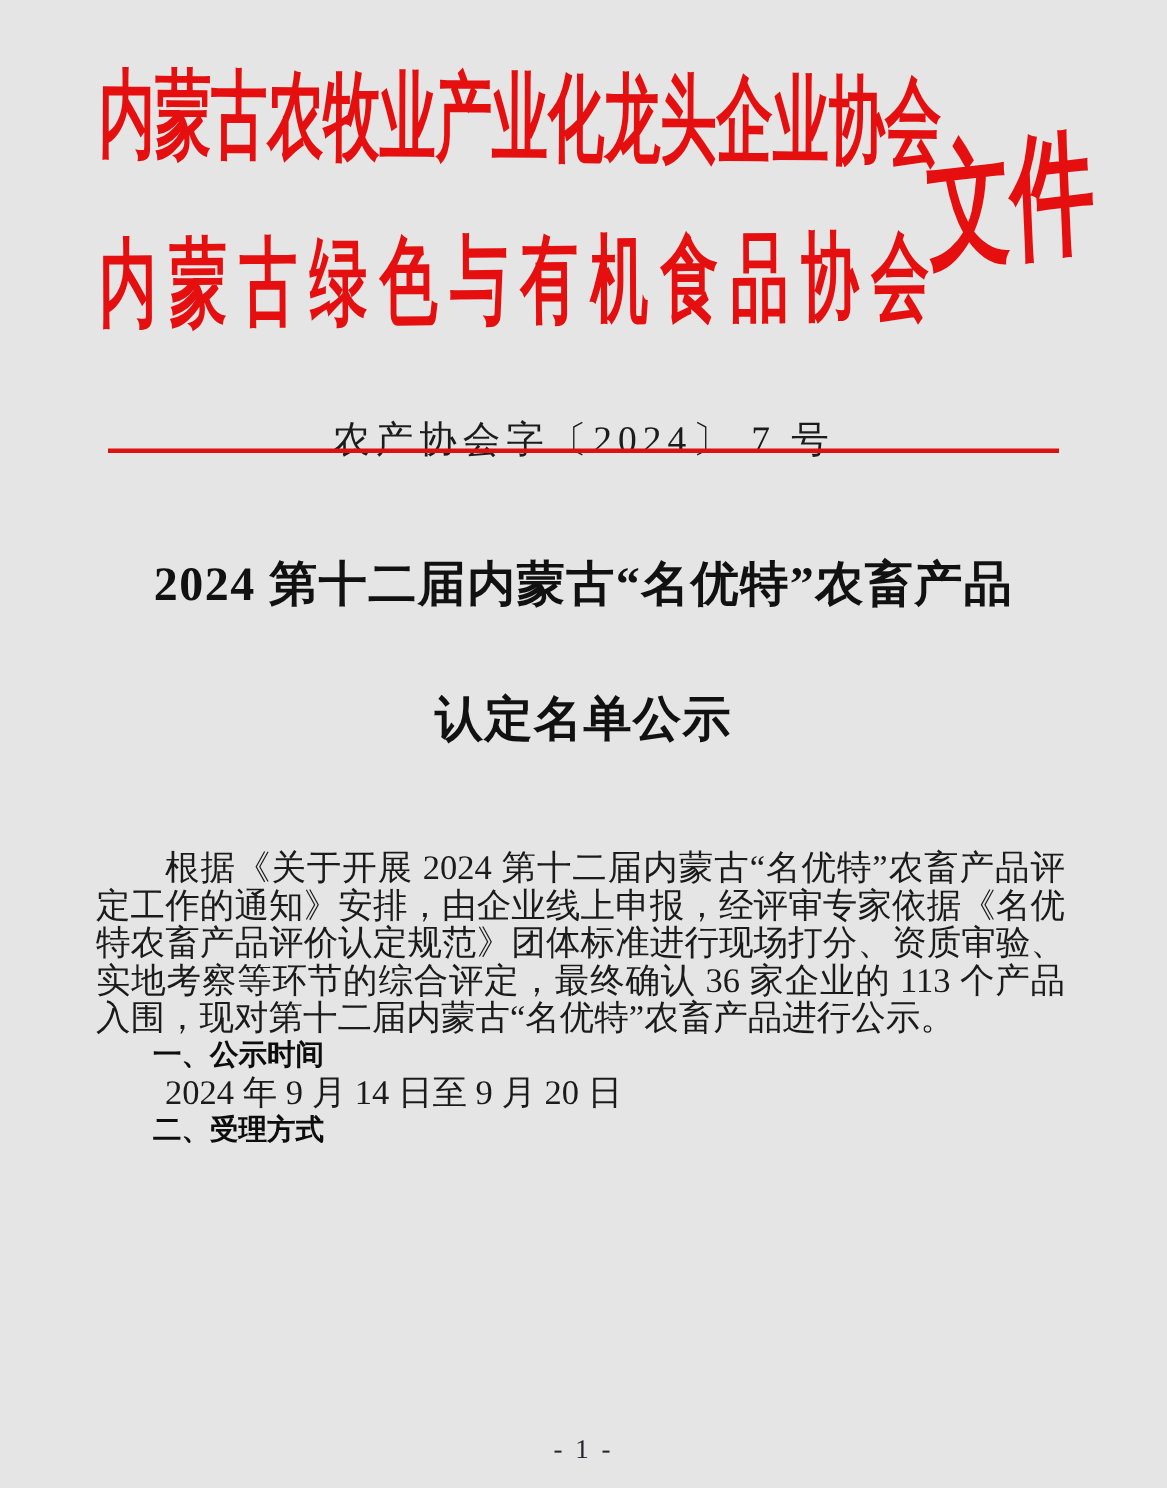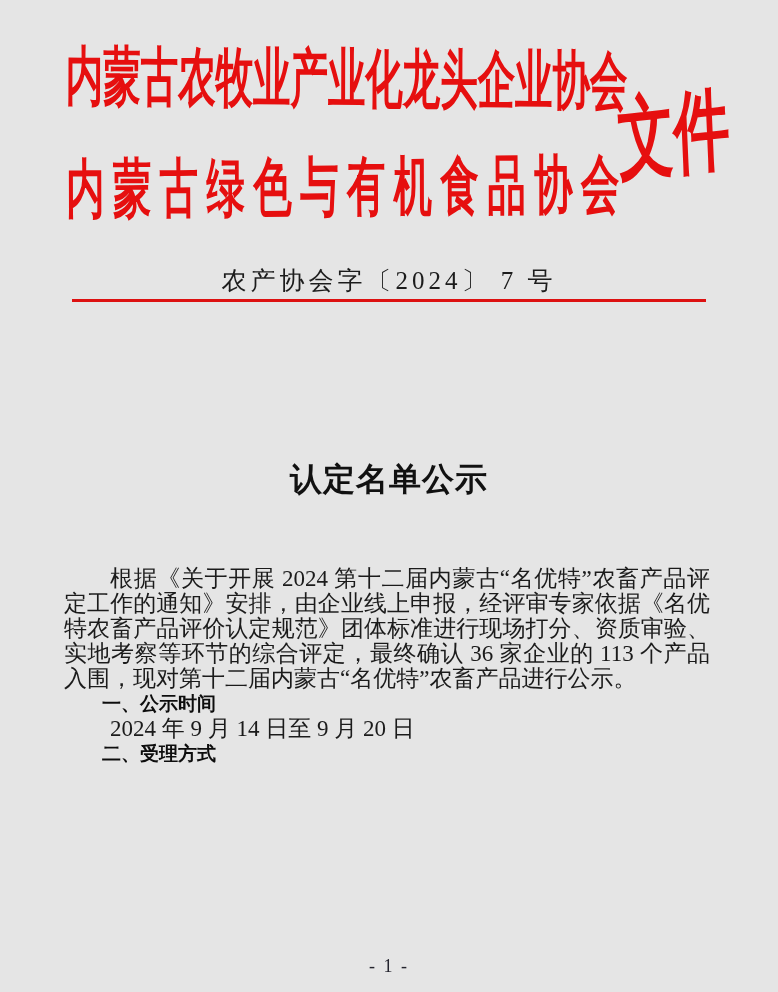--- a/index.html
+++ b/index.html
@@ -46,21 +46,21 @@
     font-size: 90px;
     line-height: 1.05;
     white-space: nowrap;
     transform: scaleX(0.62) rotate(-4deg);
     transform-origin: left top;
   }
 
   
   .doc-number {
     position: absolute;
-    top: 264px;
+    top: 276px;
     left: 0; right: 0;
     text-align: center;
     font-size: 25px;
     letter-spacing: 4px;
     color: #1c1c1c;
     font-family: "Liberation Serif", serif;
   }
   .red-rule {
     position: absolute;
     top: 299px;
@@ -130,20 +130,21 @@
 <div class="page">
 
   <div class="org-line org-line1">内蒙古农牧业产业化龙头企业协会</div>
   <div class="org-line org-line2">内蒙古绿色与有机食品协会</div>
   <div class="doc-suffix">文件</div>
 
   <div class="doc-number">农产协会字〔2024〕 7 号</div>
 
   <div class="red-rule"></div>
 
+  <div class="title-line title-line1">2024 第十二届内蒙古“名优特”农畜产品</div>
   <div class="title-line title-line2">认定名单公示</div>
 
   <div class="body-block">
     <div class="paragraph">根据《关于开展 2024 第十二届内蒙古“名优特”农畜产品评定工作的通知》安排，由企业线上申报，经评审专家依据《名优特农畜产品评价认定规范》团体标准进行现场打分、资质审验、实地考察等环节的综合评定，最终确认 36 家企业的 113 个产品入围，现对第十二届内蒙古“名优特”农畜产品进行公示。</div>
     <div class="section-heading">一、公示时间</div>
     <div class="section-text">2024 年 9 月 14 日至 9 月 20 日</div>
     <div class="section-heading">二、受理方式</div>
   </div>
 
   <div class="page-number">- 1 -</div>

